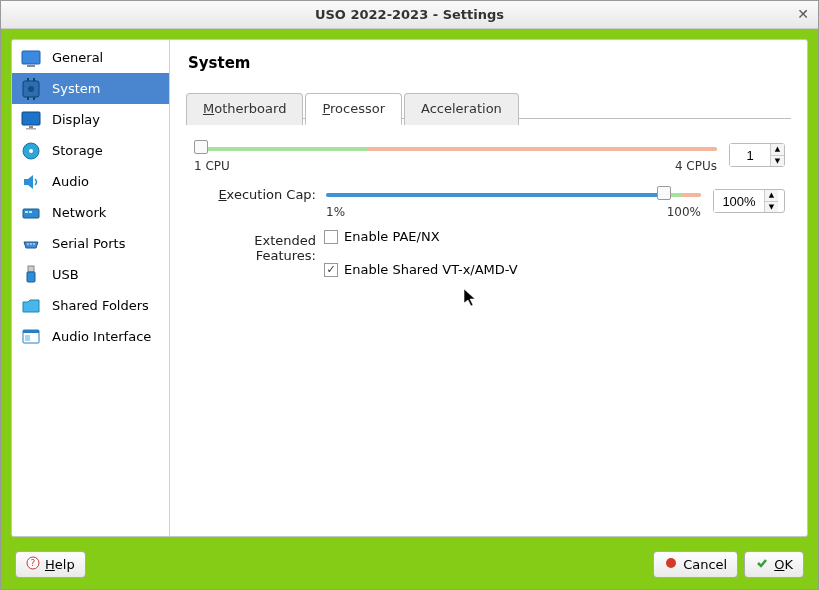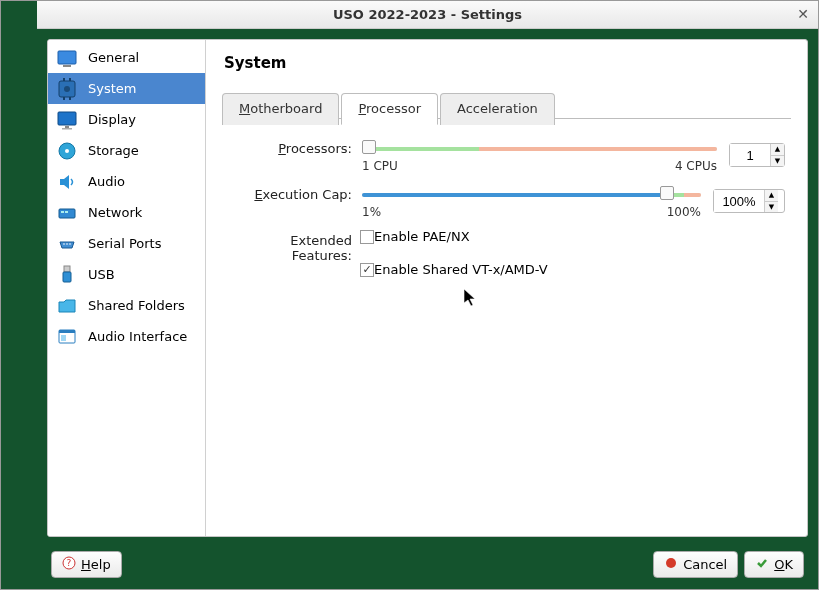--- a/index.html
+++ b/index.html
@@ -1,17 +1,17 @@
 <!DOCTYPE html>
 <html><head>
 <meta charset="utf-8">
 <style>
   * { box-sizing: border-box; }
   html, body { margin: 0; padding: 0; font-family: "DejaVu Sans", "Liberation Sans", sans-serif; font-size: 13px; background: #fff; }
-  .window { width: 819px; height: 590px; border: 1px solid #999; display: flex; flex-direction: column; background: #14532d; padding-left: 36px; }
+  .window { width: 819px; height: 590px; border: 1px solid #999; display: flex; flex-direction: column; background: #84cc16; }
   
   .titlebar { height: 28px; background: linear-gradient(#fafafa,#e8e8e8); border-bottom: 1px solid #ccc; display: flex; align-items: center; position: relative; }
   .titlebar-title { flex: 1; text-align: center; font-weight: bold; color: #333; }
   .titlebar-close { position: absolute; right: 6px; top: 4px; width: 18px; height: 18px; display: flex; align-items: center; justify-content: center; cursor: pointer; font-size: 14px; color: #555; }
   
   .body { flex: 1; display: flex; margin: 10px; background: #fff; border: 1px solid #c5c5c5; border-radius: 3px; overflow: hidden; }
   
   .sidebar { width: 158px; border-right: 1px solid #d0d0d0; background: #fff; padding: 2px 0; }
   .side-item { display: flex; align-items: center; height: 31px; padding: 0 8px; gap: 10px; cursor: pointer; }
   .side-item.selected { background: #4a86cf; color: #fff; }
@@ -35,21 +35,21 @@
   .track { position: relative; height: 10px; margin: 6px 2px 0 2px; }
   .track-bar { position: absolute; left: 0; right: 0; top: 4px; height: 4px; border-radius: 2px; background: #ddd; overflow: hidden; }
   .seg { position: absolute; top: 0; height: 100%; }
   .thumb { position: absolute; width: 14px; height: 14px; background: #fafafa; border: 1px solid #999; border-radius: 2px; top: -3px; }
   .track-labels { display: flex; justify-content: space-between; font-size: 12px; color: #333; margin: 6px 2px 0 2px; }
   .spinbox { display: flex; align-items: stretch; border: 1px solid #bbb; border-radius: 3px; background: #fff; height: 24px; }
   .spinbox input { width: 40px; border: none; text-align: center; font-size: 13px; padding: 0 2px; outline: none; }
   .spinbox .btns { display: flex; flex-direction: column; border-left: 1px solid #ccc; width: 14px; }
   .spinbox .btns div { flex: 1; display: flex; align-items: center; justify-content: center; font-size: 7px; cursor: pointer; background: #f4f4f4; }
   .spinbox .btns div:first-child { border-bottom: 1px solid #ccc; }
-  .checkbox-row { display: flex; align-items: center; font-size: 13px; margin-bottom: 8px; }
+  .checkbox-row { display: flex; align-items: center; gap: 6px; font-size: 13px; margin-bottom: 8px; }
   .chk { width: 14px; height: 14px; border: 1px solid #999; background: #fff; display: flex; align-items: center; justify-content: center; font-size: 11px; color: #333; cursor: pointer; }
   
   .footer { height: 42px; display: flex; align-items: center; padding: 0 14px 8px 14px; gap: 6px; }
   .btn { display: inline-flex; align-items: center; gap: 5px; padding: 4px 10px; border: 1px solid #aaa; border-radius: 4px; background: linear-gradient(#fefefe,#eaeaea); cursor: pointer; font-size: 13px; }
   .btn .ul { text-decoration: underline; }
   .spacer { flex: 1; }
   .cursor { position: absolute; pointer-events: none; }
 </style>
 </head>
 <body>
@@ -169,21 +169,20 @@
 
       <div class="tabs">
         <div class="tab"><span class="ul">M</span><span>otherboard</span></div>
         <div class="tab active"><span class="ul">P</span><span>rocessor</span></div>
         <div class="tab"><span>Acceleration</span></div>
       </div>
 
       <div class="tab-body">
 
         <div class="row">
-          <div class="row-label"><span class="ul">P</span><span>rocessors:</span></div>
           <div class="row-field">
             <div class="slider-wrap">
               <div class="track">
                 <div class="track-bar">
                   <div class="seg" style="left:0;width:33%;background:#a5e29f;"></div>
                   <div class="seg" style="left:33%;width:67%;background:#f4b69e;"></div>
                 </div>
                 <div class="thumb" style="left:0%;"></div>
               </div>
               <div class="track-labels">

